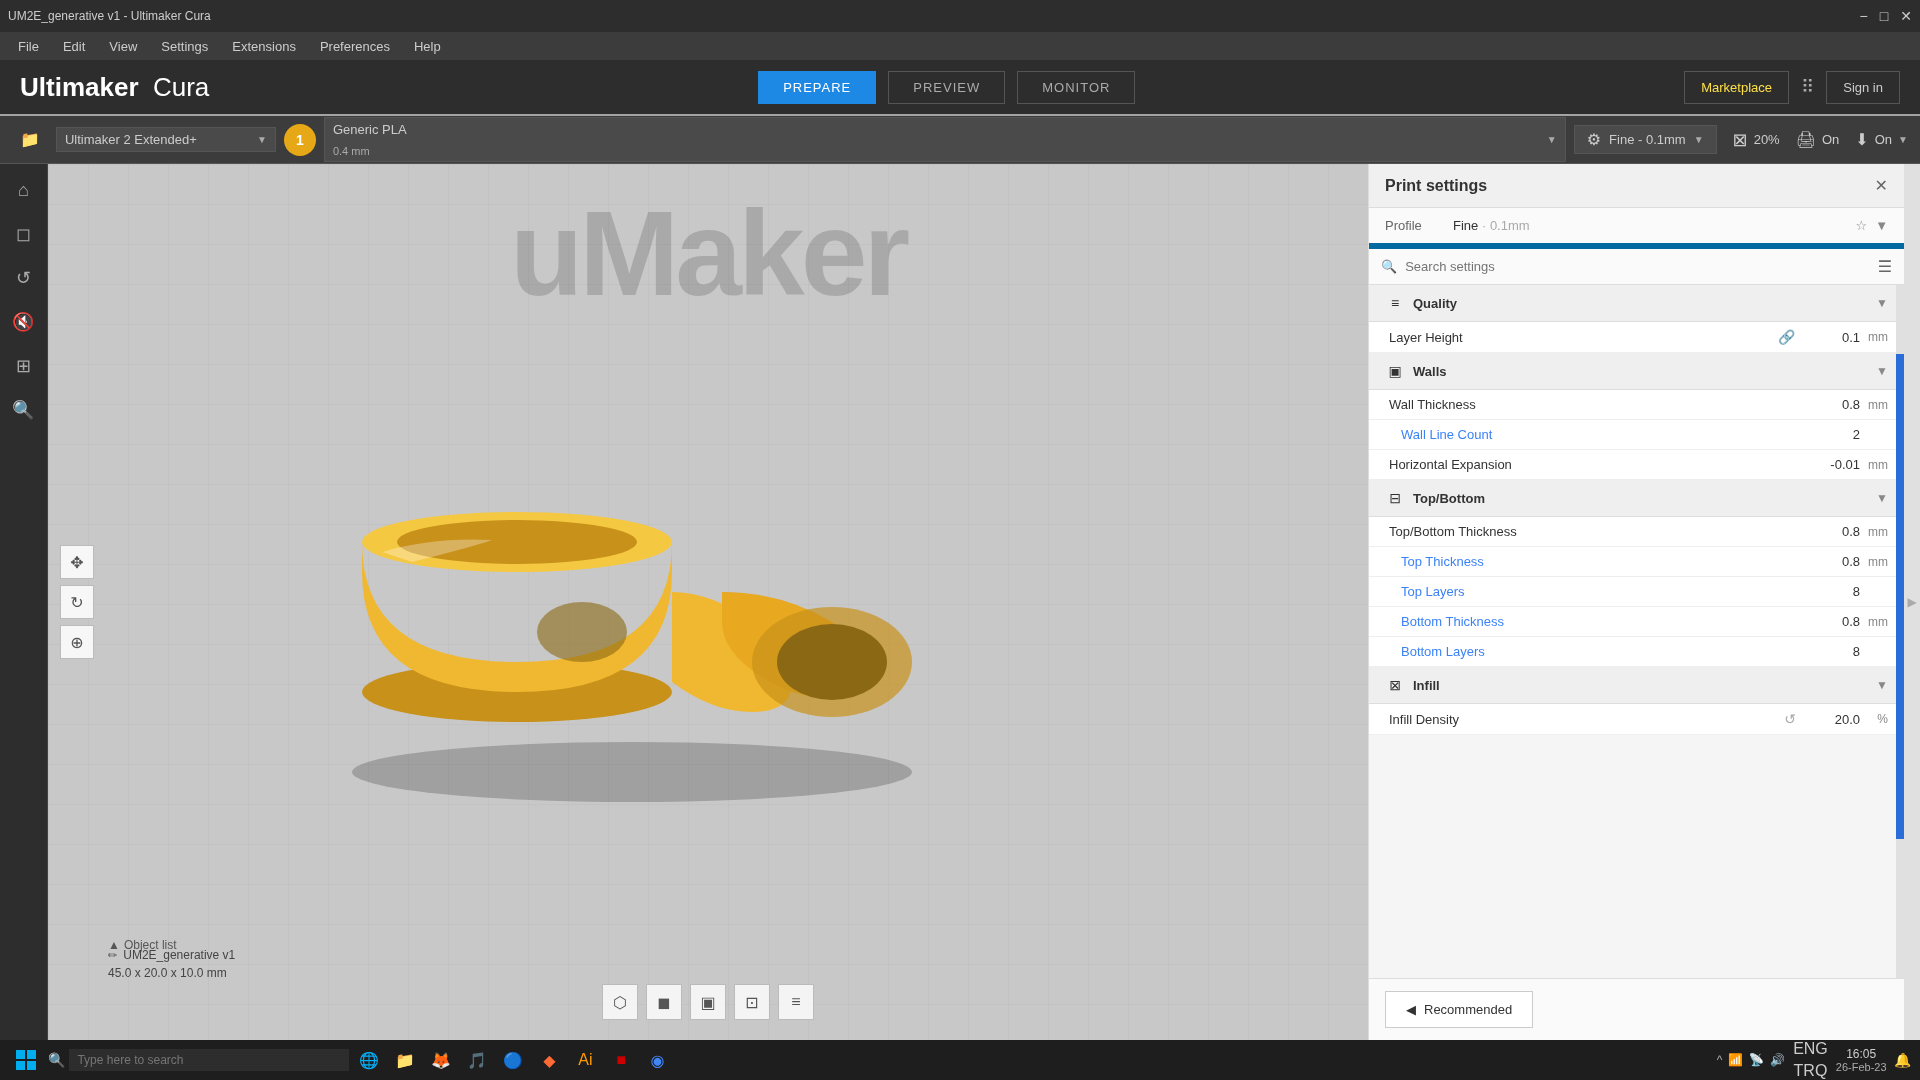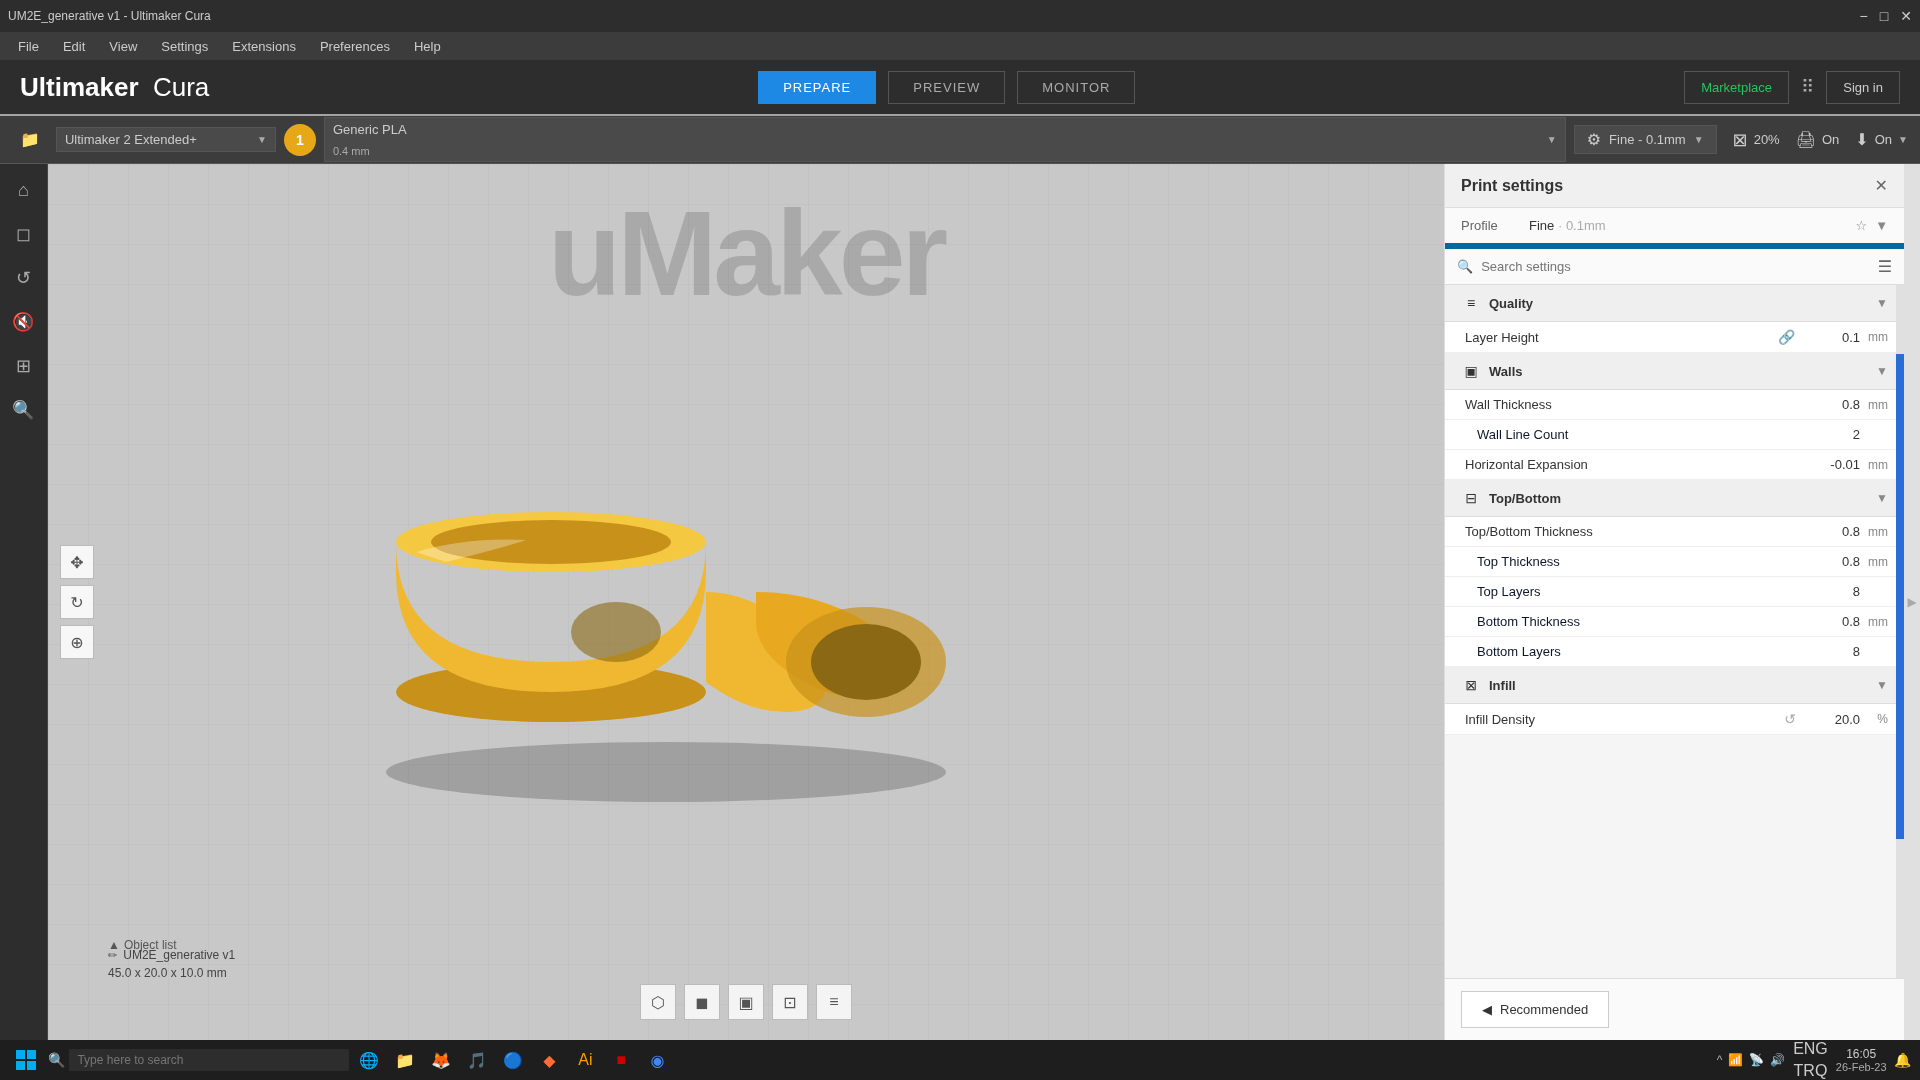--- a/index.html
+++ b/index.html
@@ -28,21 +28,21 @@
     .logo { font-size: 26px; font-weight: 300; color: white; }
     .logo span { font-weight: 700; }
     .nav-buttons { display: flex; gap: 12px; }
     .nav-btn {
       padding: 8px 24px; background: transparent; border: 1px solid #555; color: #aaa;
       cursor: pointer; font-size: 13px; letter-spacing: 1px;
     }
     .nav-btn.active { background: #1e88e5; border-color: #1e88e5; color: white; }
     .toolbar-right { display: flex; align-items: center; gap: 12px; }
     .marketplace-btn {
-      padding: 8px 16px; background: transparent; border: 1px solid #555; color: #22c55e;
+      padding: 8px 16px; background: transparent; border: 1px solid #555; color: #fde047;
       cursor: pointer; font-size: 13px;
     }
     .grid-icon { font-size: 18px; color: #aaa; cursor: pointer; }
     .signin-btn {
       padding: 8px 16px; background: transparent; border: 1px solid #555; color: #ccc;
       cursor: pointer; font-size: 13px;
     }
 
     
     #secondary-toolbar {
@@ -118,21 +118,21 @@
     }
     .view-btn {
       width: 36px; height: 36px; background: rgba(255,255,255,0.8); border: 1px solid #bbb;
       display: flex; align-items: center; justify-content: center; cursor: pointer; font-size: 16px; color: #555;
     }
     
     #model-svg { position: absolute; top: 50%; left: 45%; transform: translate(-50%, -50%); }
 
     
     #right-panel {
-      width: 460px; background: #f5f5f5; color: #333; display: flex; flex-direction: column;
+      width: 536px; background: #f5f5f5; color: #333; display: flex; flex-direction: column;
       border-left: 1px solid #ddd;
     }
     #panel-header {
       background: #f0f0f0; padding: 12px 16px; display: flex; align-items: center;
       justify-content: space-between; border-bottom: 1px solid #ddd;
     }
     #panel-header h2 { font-size: 16px; font-weight: 600; color: #333; }
     .close-btn { cursor: pointer; color: #666; font-size: 16px; }
 
     
@@ -162,21 +162,21 @@
       border-bottom: 1px solid #ddd; cursor: pointer; gap: 8px;
     }
     .section-icon { width: 20px; height: 20px; display: flex; align-items: center; justify-content: center; font-size: 14px; }
     .section-title { font-weight: 600; font-size: 13px; color: #333; flex: 1; }
     .section-chevron { color: #888; font-size: 12px; }
     .setting-row {
       display: flex; align-items: center; padding: 7px 16px 7px 20px; border-bottom: 1px solid #eee;
       background: white;
     }
     .setting-label { flex: 1; font-size: 13px; color: #333; }
-    .setting-label.indented { padding-left: 12px; color: #0f172a; }
+    .setting-label.indented { padding-left: 12px; color: #3b82f6; }
     .link-icon { color: #aaa; font-size: 14px; margin-right: 8px; cursor: pointer; }
     .refresh-icon { color: #aaa; font-size: 14px; margin-right: 8px; cursor: pointer; }
     .setting-value { font-size: 13px; color: #333; min-width: 60px; text-align: right; padding-right: 4px; }
     .setting-unit { font-size: 12px; color: #888; min-width: 24px; text-align: right; }
 
     
     #settings-content::-webkit-scrollbar { width: 8px; }
     #settings-content::-webkit-scrollbar-track { background: #f0f0f0; }
     #settings-content::-webkit-scrollbar-thumb { background: #2a6dd9; border-radius: 4px; }
 

